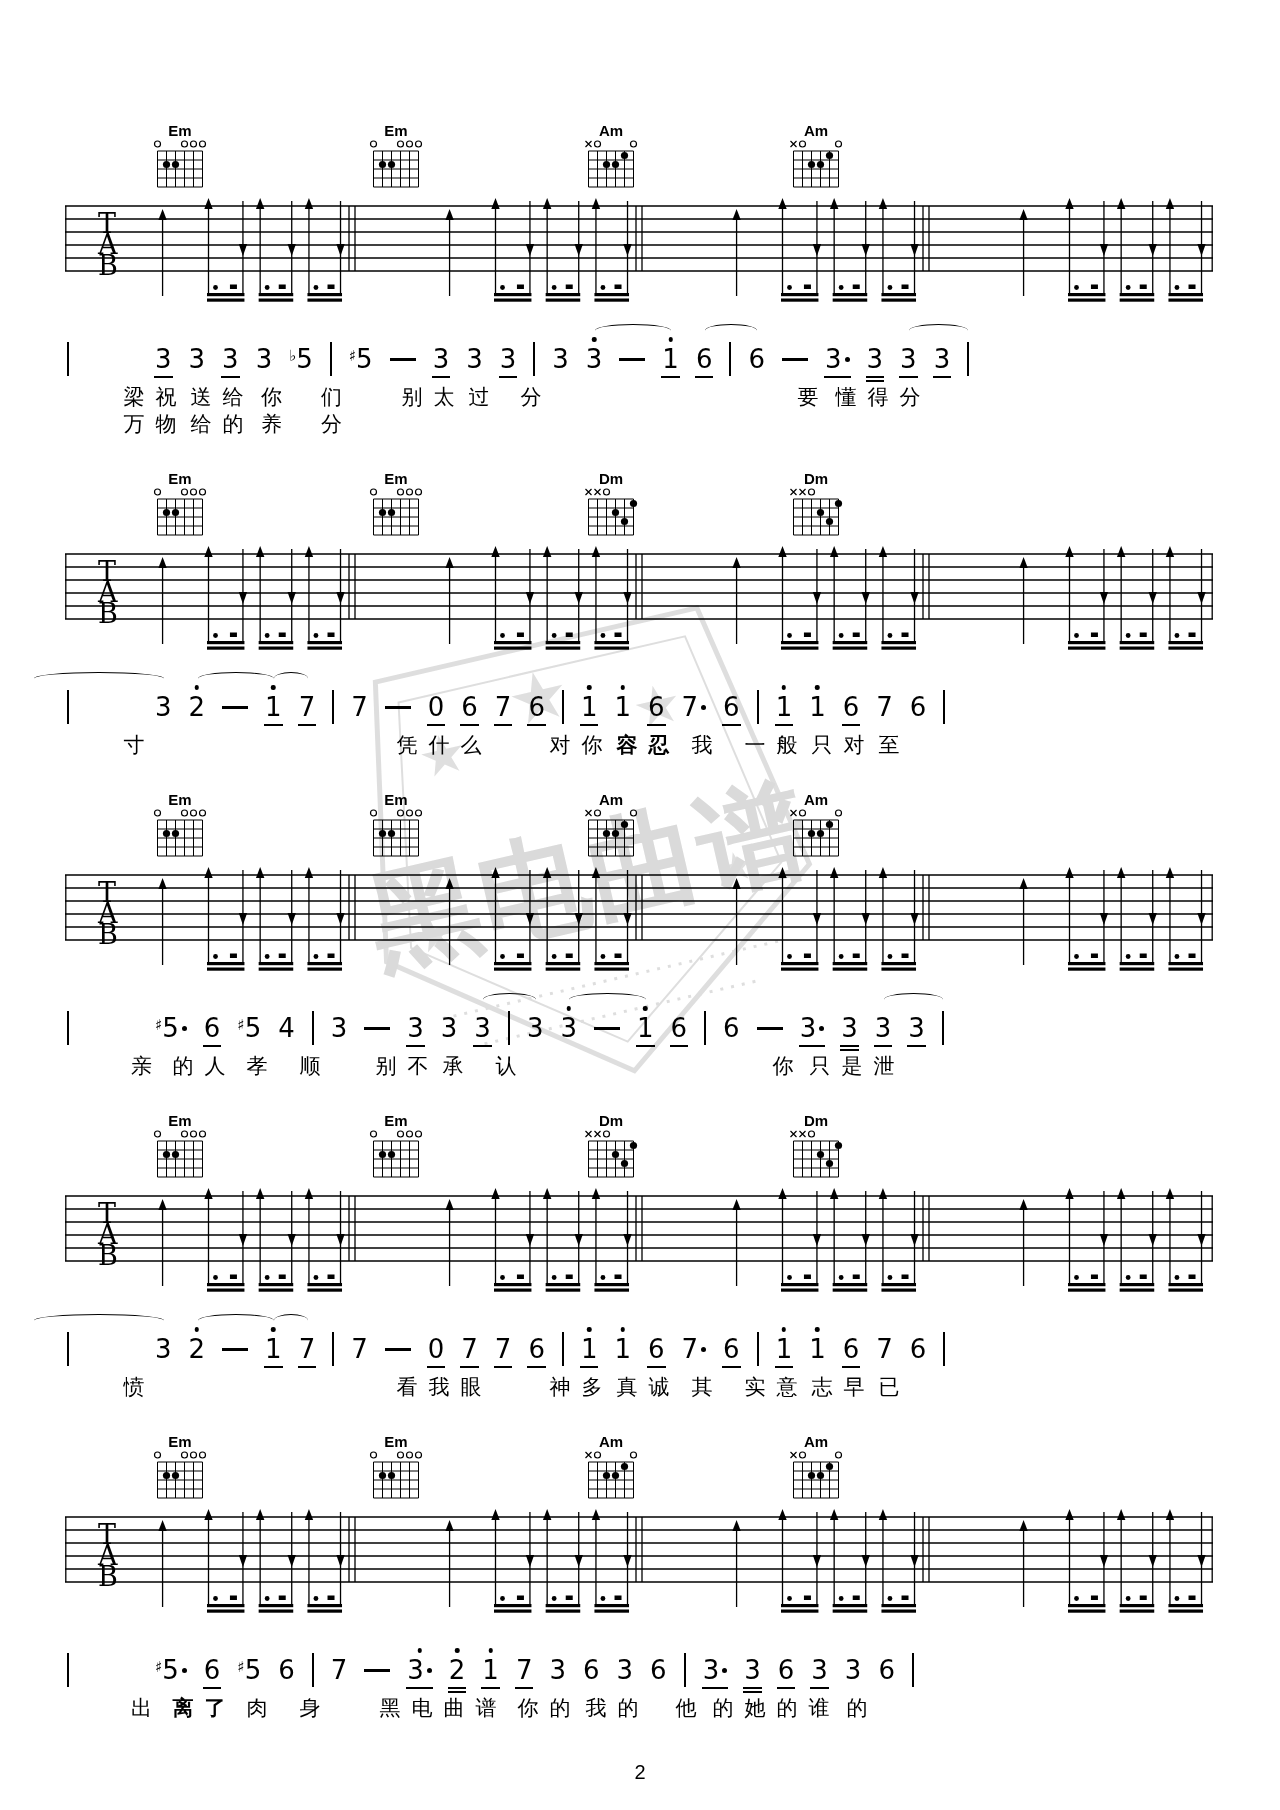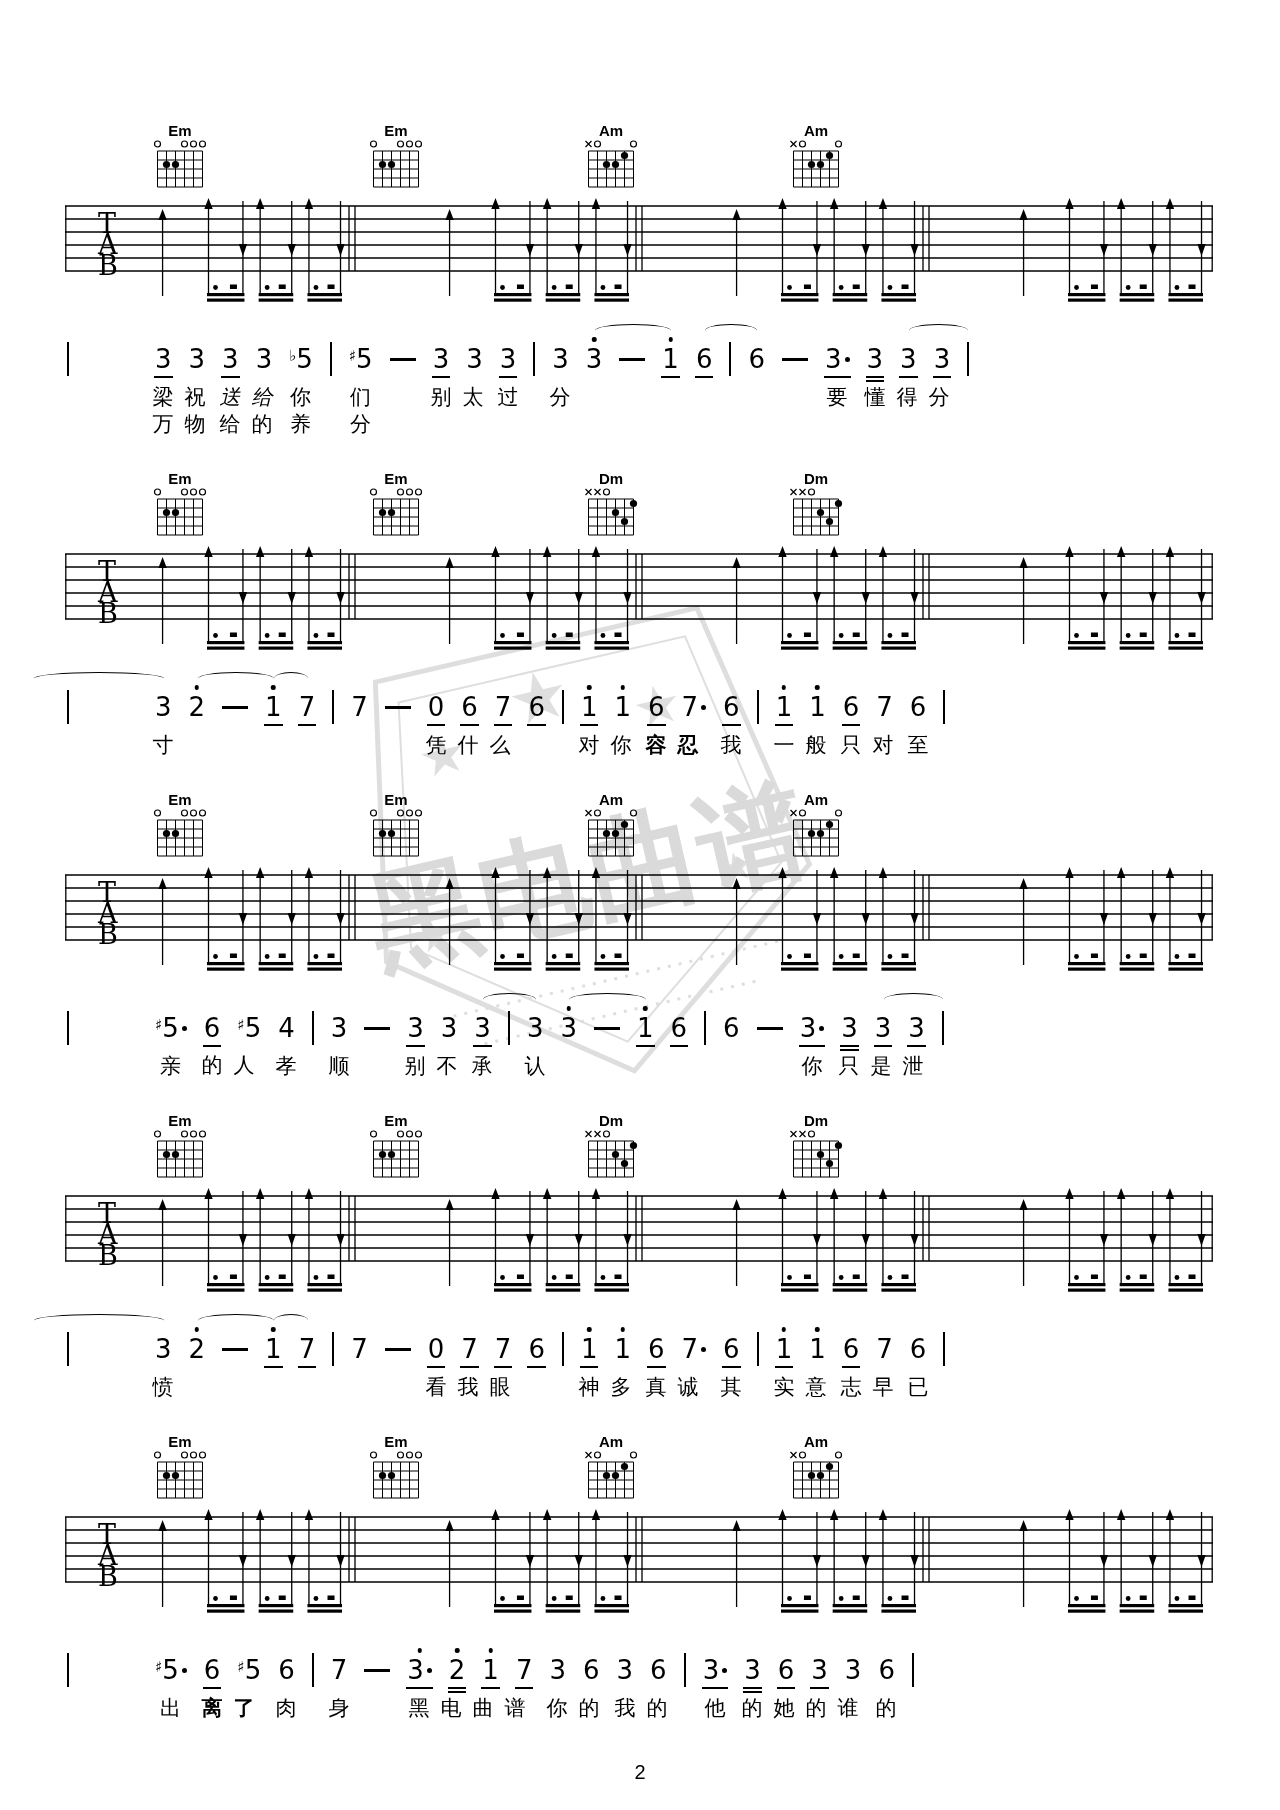--- a/index.html
+++ b/index.html
@@ -21,21 +21,21 @@
   .ndot{display:inline-block;width:5px;height:5px;border-radius:50%;background:#000;
         vertical-align:6px;margin-left:3px;}
   .octdot{position:absolute;top:-9px;left:50%;transform:translateX(-50%);
           width:4.5px;height:4.5px;border-radius:50%;background:#000;}
   .ul{position:absolute;left:-1px;right:-1px;bottom:-6px;border-top:2px solid #000;}
   .ul2{bottom:-10px;}
   .tbar{width:2px;height:34px;background:#000;}
   .tdash{width:26px;height:3px;background:#000;}
   .tie{position:absolute;top:-12px;height:12px;border-top:1.6px solid #000;
        border-radius:100% 100% 0 0;}
-  .lyric-row{position:relative;height:27px;margin-left:90px;}
+  .lyric-row{position:relative;height:27px;margin-left:61px;}
   .lyr{position:absolute;top:2px;font:21px/1.2 "Liberation Sans",sans-serif;
        letter-spacing:11px;white-space:nowrap;}
   .watermark{position:absolute;left:345px;top:585px;z-index:0;opacity:.9;}
   .page-number{position:absolute;bottom:26px;left:0;width:100%;text-align:center;
                font:20px "Liberation Sans",sans-serif;z-index:1;}
 </style>
 </head>
 <body>
 
 <div class="page">
@@ -309,21 +309,21 @@
             <span class="tk nt"><span class="dgt">3</span><span class="ul"></span><span class="ul ul2"></span></span>
             <span class="tk nt"><span class="dgt">3</span><span class="ul"></span></span>
             <span class="tk nt"><span class="dgt">3</span><span class="ul"></span></span>
             <div class="tk tbar"></div>
             <div class="tie" style="left: 439.5px; width: 76px;"></div>
             <div class="tie" style="left: 549.5px; width: 52px;"></div>
             <div class="tie" style="left: 753.5px; width: 59.5px;"></div>
           </div>
           <div class="lyric-row">
             <span class="lyr" style="left: -2.5px;">梁祝</span>
-            <span class="lyr" style="left: 64.5px; font-style: italic;">送给</span>
+            <span class="lyr" style="left: 64.5px;">送给</span>
             <span class="lyr" style="left: 135px;">你</span>
             <span class="lyr" style="left: 195px;">们</span>
             <span class="lyr" style="left: 275.5px;">别太</span>
             <span class="lyr" style="left: 342.5px;">过</span>
             <span class="lyr" style="left: 394.5px;">分</span>
             <span class="lyr" style="left: 671.5px;">要</span>
             <span class="lyr" style="left: 709.5px;">懂得分</span>
           </div>
           <div class="lyric-row">
             <span class="lyr" style="left: -2.5px;">万物</span>
@@ -843,21 +843,21 @@
             <span class="tk nt"><span class="dgt">3</span><span class="ul"></span><span class="ul ul2"></span></span>
             <span class="tk nt"><span class="dgt">3</span><span class="ul"></span></span>
             <span class="tk nt"><span class="dgt">3</span><span class="ul"></span></span>
             <div class="tk tbar"></div>
             <div class="tie" style="left: 327.5px; width: 53px;"></div>
             <div class="tie" style="left: 413.5px; width: 77px;"></div>
             <div class="tie" style="left: 728.5px; width: 59.5px;"></div>
           </div>
           <div class="lyric-row">
             <span class="lyr" style="left: 5px;">亲</span>
-            <span class="lyr" style="left: 46.5px; font-family: Liberation Serif, serif;">的人</span>
+            <span class="lyr" style="left: 46.5px;">的人</span>
             <span class="lyr" style="left: 120.5px;">孝</span>
             <span class="lyr" style="left: 173.5px;">顺</span>
             <span class="lyr" style="left: 249.5px;">别不</span>
             <span class="lyr" style="left: 316.5px;">承</span>
             <span class="lyr" style="left: 369.5px;">认</span>
             <span class="lyr" style="left: 646.5px;">你</span>
             <span class="lyr" style="left: 683.5px;">只是泄</span>
           </div>
         </div>
       </div>

